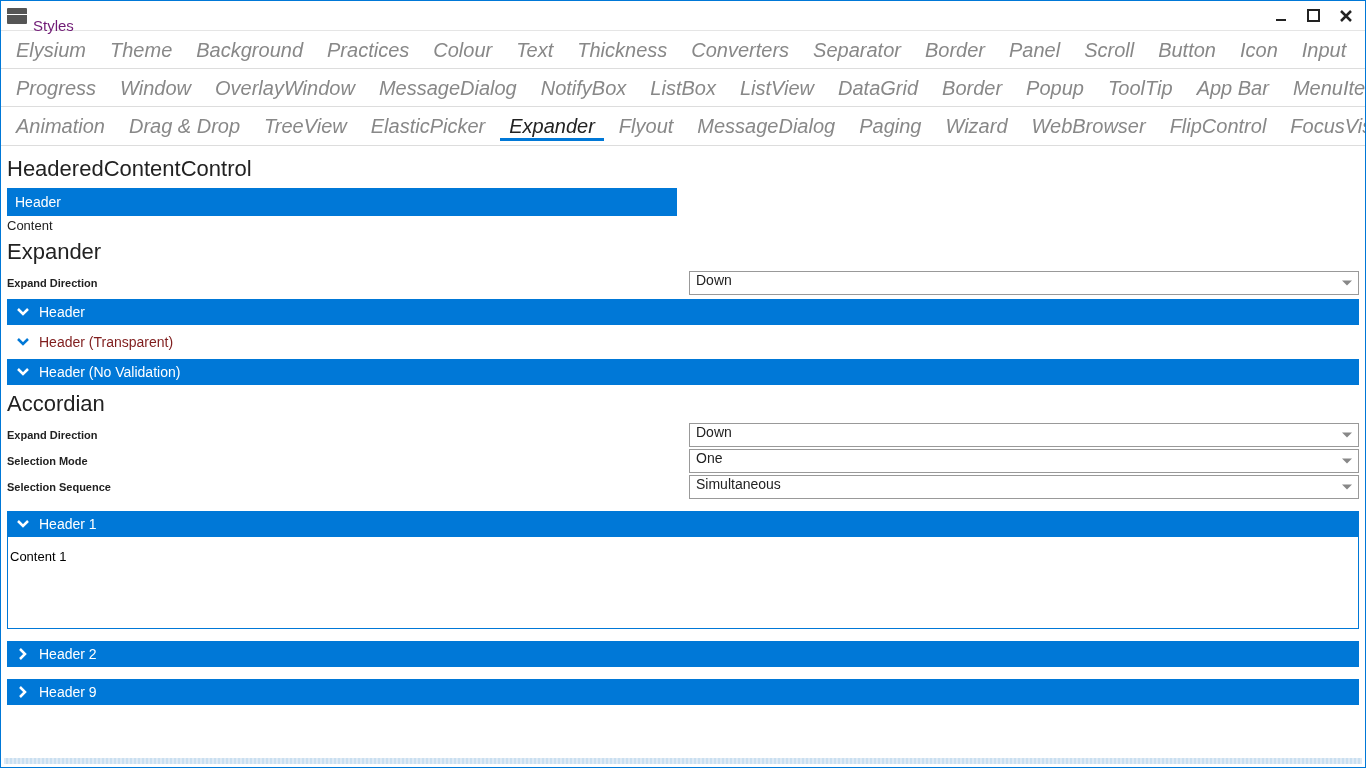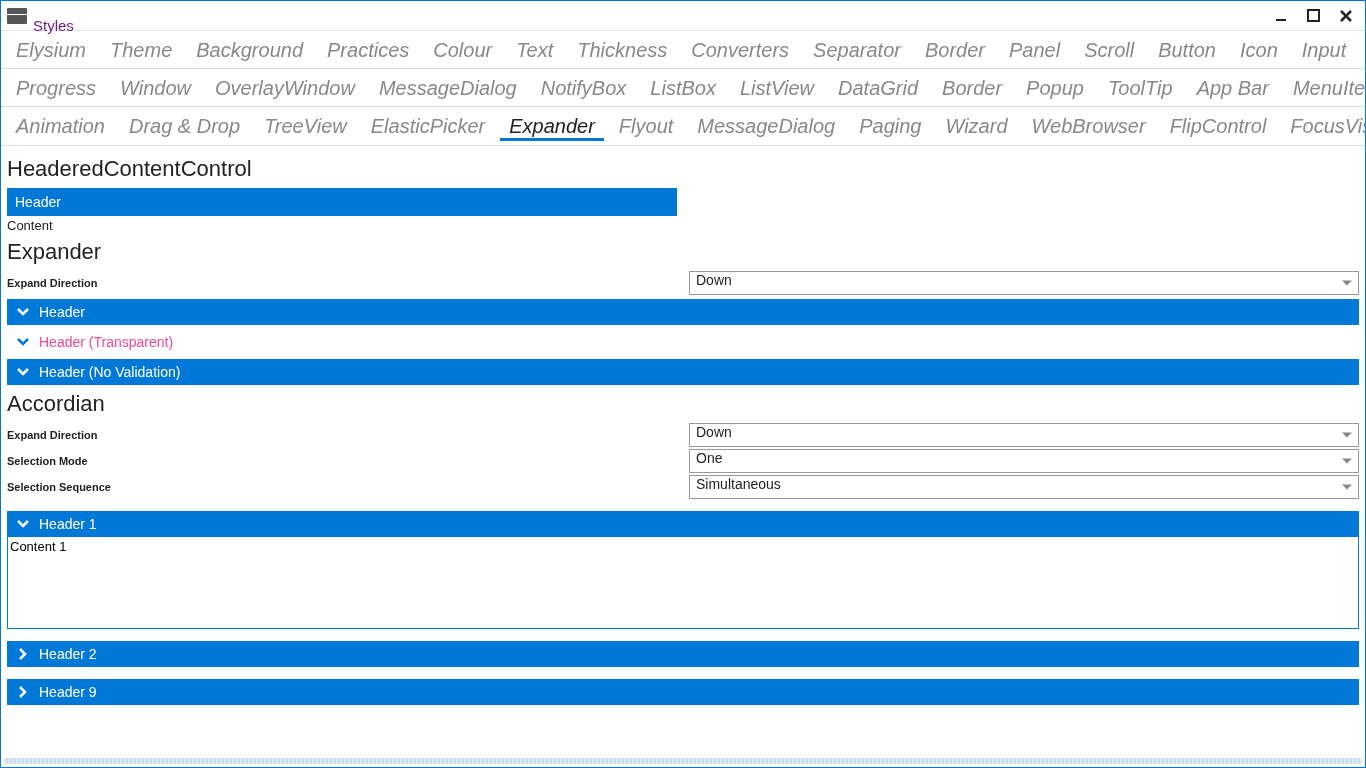--- a/index.html
+++ b/index.html
@@ -124,32 +124,32 @@
     color: #fff;
     font-size: 14px;
     padding: 5px 8px;
     display: flex;
     align-items: center;
     gap: 8px;
     margin-top: 4px;
   }
   .exp-header.transparent {
     background: #fff;
-    color: #ec4899;
+    color: #7f1d1d;
   }
   .exp-header.transparent .chev svg path { stroke: #0078d7; }
   .chev { width:16px; height:16px; display:flex; align-items:center; justify-content:center; }
   .chev svg { width:14px; height:14px; }
 
   .acc-content-box {
     border: 1px solid #0078d7;
     border-top: none;
     height: 92px;
     font-size: 13px;
-    padding: 2px 2px;
+    padding: 12px 2px;
   }
   .acc-item { margin-top: 12px; }
   .acc-item .exp-header { margin-top: 2px; }
 
   .bottom-scroll-track {
     position: absolute;
     left: 3px; right: 3px; bottom: 3px;
     height: 6px;
     background: repeating-linear-gradient(90deg,#dfeaf5 0 2px,#c9dff0 2px 4px);
   }

